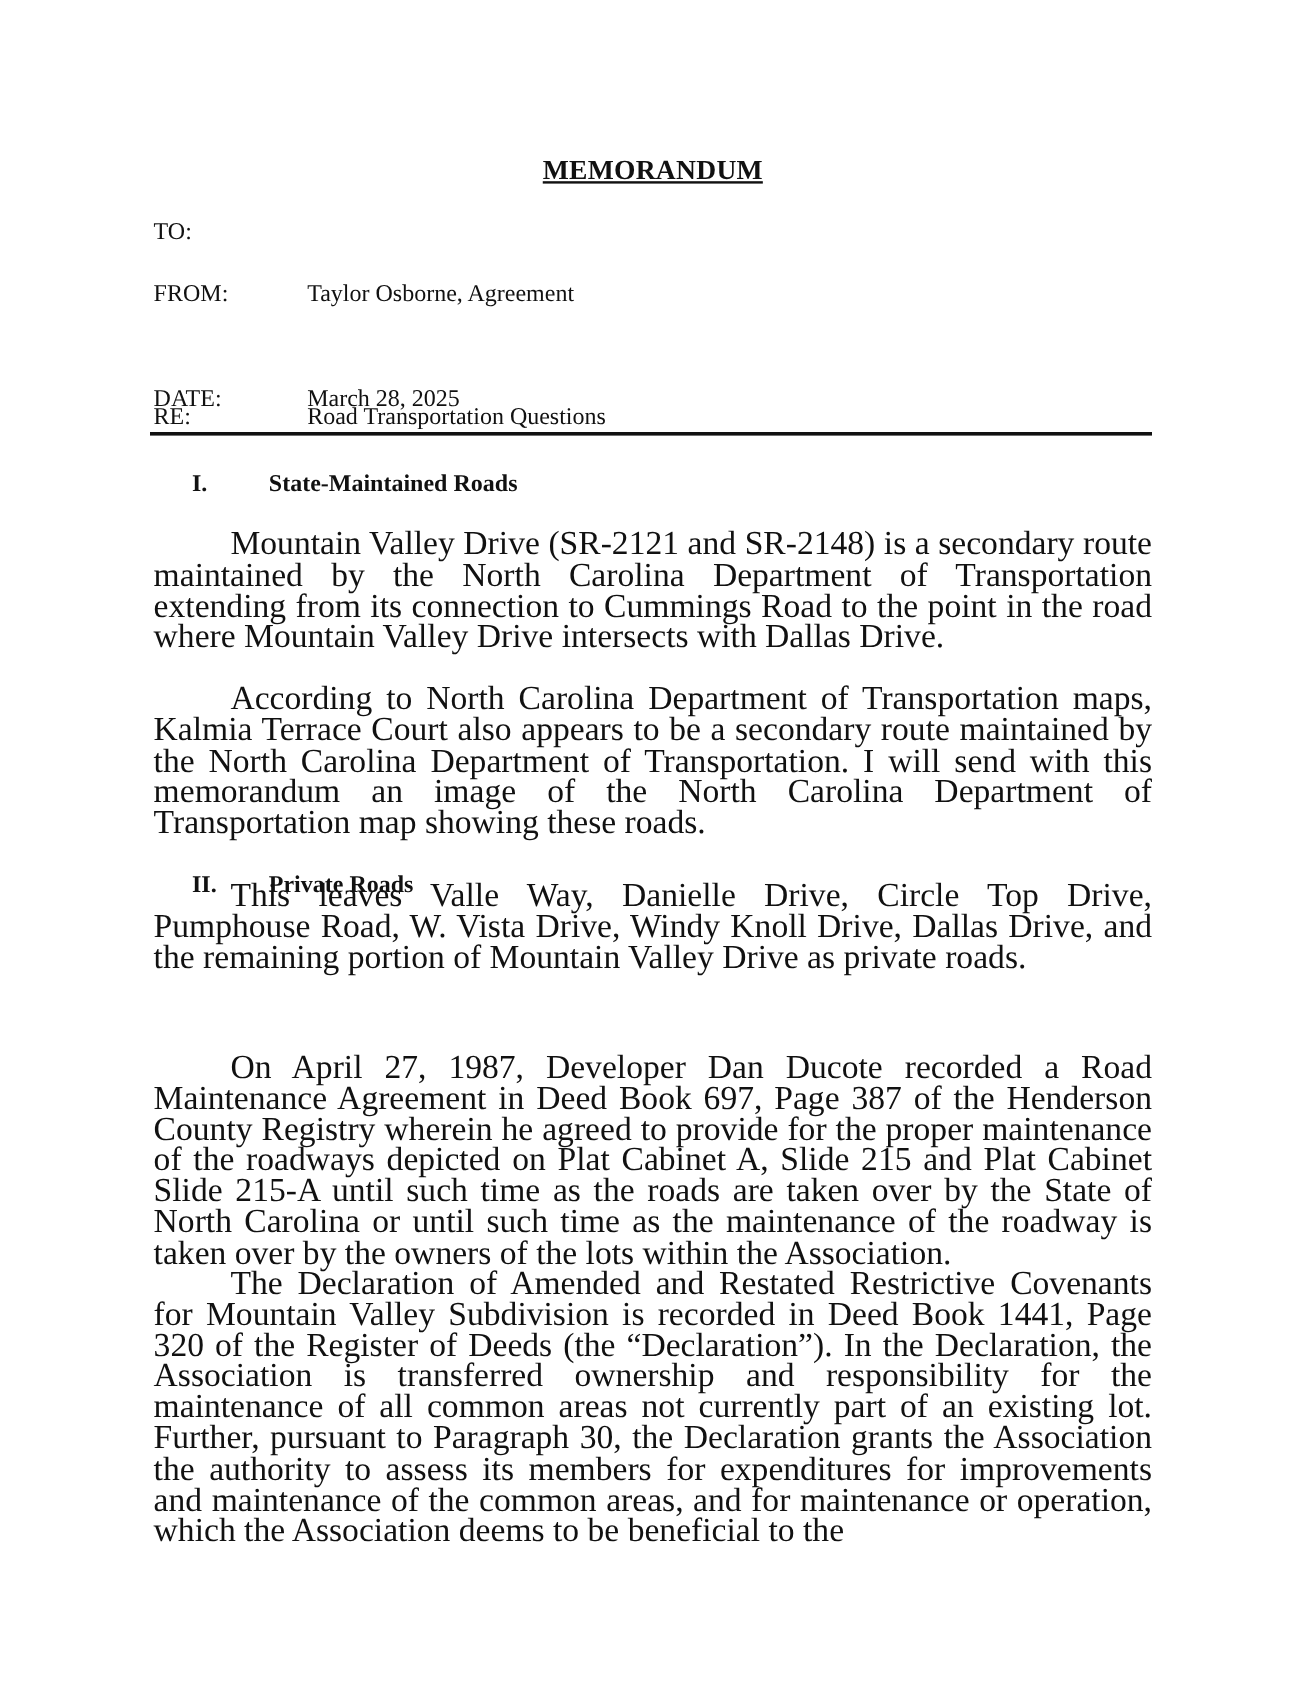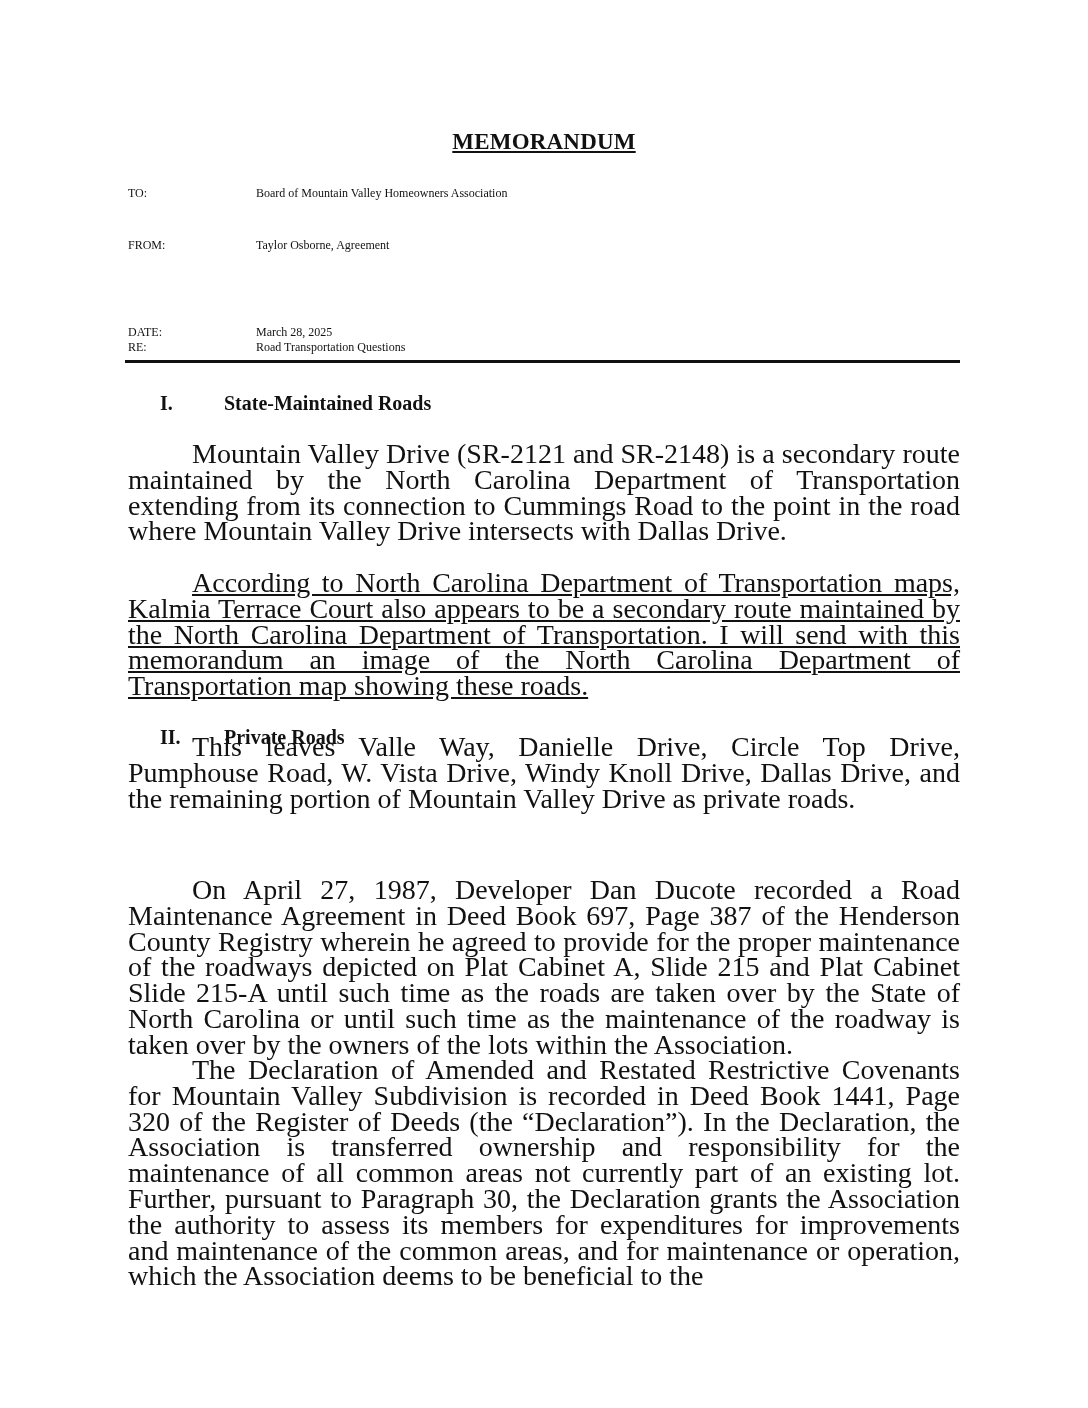--- a/index.html
+++ b/index.html
@@ -29,21 +29,21 @@
       text-align: center;
       font-weight: bold;
       font-size: 23px;
       text-decoration: underline;
       letter-spacing: 0.2px;
     }
     .hdr-row {
       position: absolute;
       left: 0;
       width: 832px;
-      font-size: 12px;
+      font-size: 20px;
       height: 26px;
       line-height: 26px;
     }
     .hdr-label {
       position: absolute;
       left: 0;
       top: 0;
     }
     .hdr-value {
       position: absolute;
@@ -90,21 +90,20 @@
   </style>
 </head>
 <body>
 
 <div class="page">
 
   <div class="memo-title">MEMORANDUM</div>
 
   <div class="hdr-row" style="top:180px;">
     <span class="hdr-label">TO:</span>
-    <span class="hdr-value">Board of Mountain Valley Homeowners Association</span>
   </div>
 
   <div class="hdr-row" style="top:232px;">
     <span class="hdr-label">FROM:</span>
     <span class="hdr-value">Taylor Osborne, Agreement</span>
   </div>
 
   <div class="hdr-row" style="top:283px;margin-top:36px;">
     <span class="hdr-label">DATE:</span>
     <span class="hdr-value">March 28, 2025</span>
@@ -117,21 +116,21 @@
 
   <div class="rule"></div>
 
   <div class="section-heading" style="top:390px;">
     <span class="section-num">I.</span>
     <span class="section-title">State-Maintained Roads</span>
   </div>
 
   <p class="para" style="top:441px;">Mountain Valley Drive (SR-2121 and SR-2148) is a secondary route maintained by the North Carolina Department of Transportation extending from its connection to Cummings Road to the point in the road where Mountain Valley Drive intersects with Dallas Drive.</p>
 
-  <p class="para" style="top:570px;text-decoration:underline;">According to North Carolina Department of Transportation maps, Kalmia Terrace Court also appears to be a secondary route maintained by the North Carolina Department of Transportation. I will send with this memorandum an image of the North Carolina Department of Transportation map showing these roads.</p>
+  <p class="para" style="top:570px;">According to North Carolina Department of Transportation maps, Kalmia Terrace Court also appears to be a secondary route maintained by the North Carolina Department of Transportation. I will send with this memorandum an image of the North Carolina Department of Transportation map showing these roads.</p>
 
   <div class="section-heading" style="top:724px;">
     <span class="section-num">II.</span>
     <span class="section-title">Private Roads</span>
   </div>
 
   <p class="para" style="top:734px;">This leaves Valle Way, Danielle Drive, Circle Top Drive, Pumphouse Road, W. Vista Drive, Windy Knoll Drive, Dallas Drive, and the remaining portion of Mountain Valley Drive as private roads.</p>
 
   <p class="para" style="top:877px;">On April 27, 1987, Developer Dan Ducote recorded a Road Maintenance Agreement in Deed Book 697, Page 387 of the Henderson County Registry wherein he agreed to provide for the proper maintenance of the roadways depicted on Plat Cabinet A, Slide 215 and Plat Cabinet Slide 215-A until such time as the roads are taken over by the State of North Carolina or until such time as the maintenance of the roadway is taken over by the owners of the lots within the Association.</p>
 

